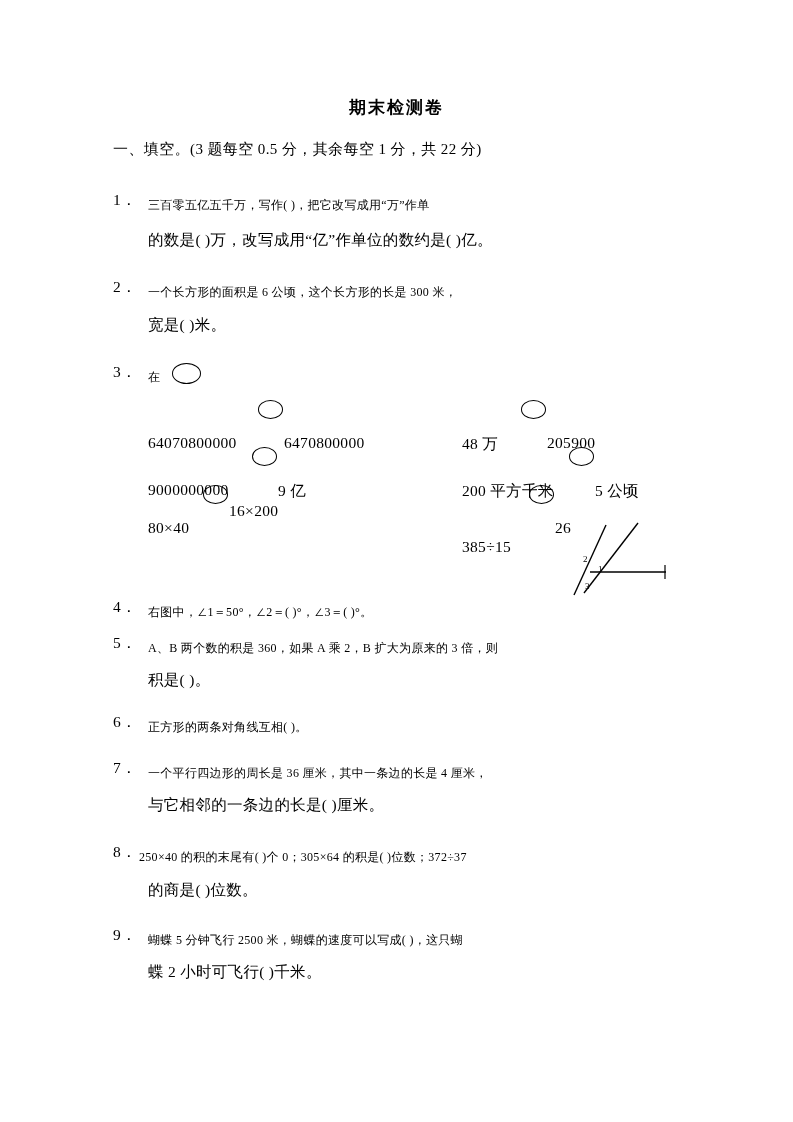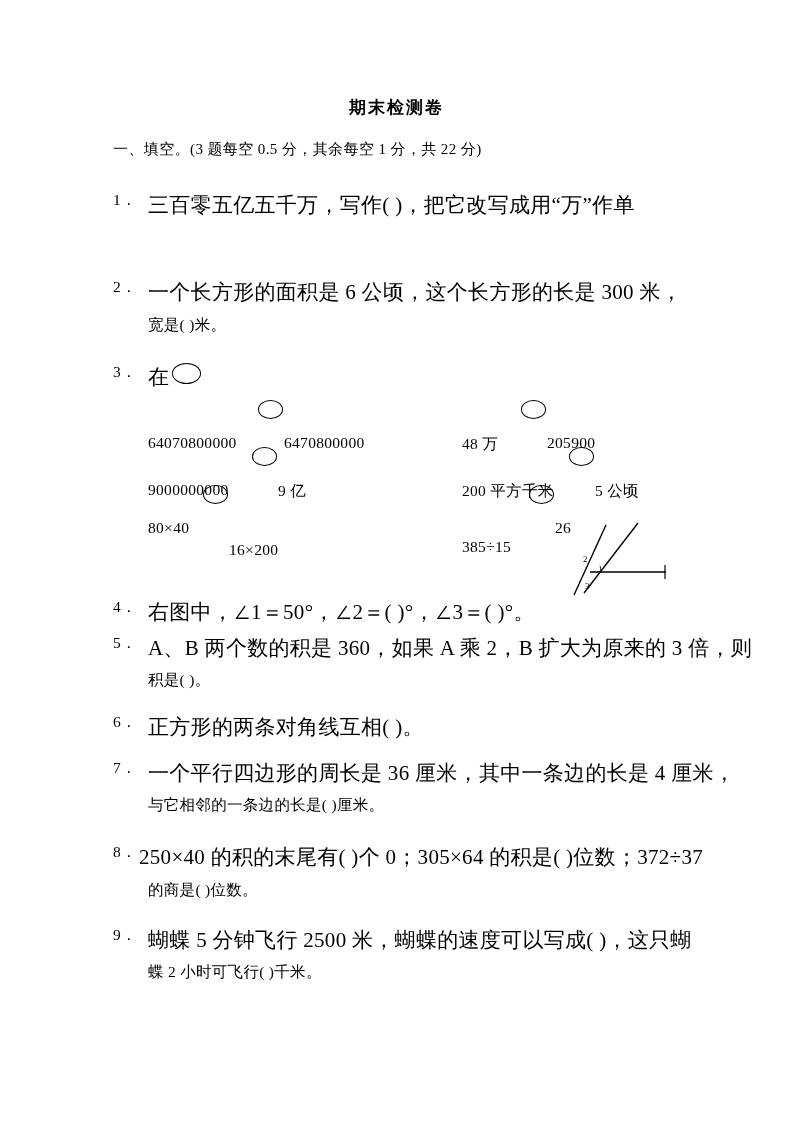--- a/index.html
+++ b/index.html
@@ -33,21 +33,21 @@
   }
   .section-head {
     position: absolute;
     left: 113px;
     top: 140px;
     font-size: 15px;
     letter-spacing: 0.4px;
   }
   .q {
     position: absolute;
-    font-size: 21px;
+    font-size: 12px;
     line-height: 30px;
     letter-spacing: 0.3px;
   }
   .num {
     position: absolute;
     font-size: 15.5px;
     letter-spacing: 0.3px;
   }
   .indent {
     position: absolute;
@@ -91,20 +91,21 @@
 <body>
 
 <div class="page">
 
   <div class="title">期末检测卷</div>
 
   <div class="section-head">一、填空。(3 题每空 0.5 分，其余每空 1 分，共 22 分)</div>
 
   <div class="num" style="left:113px; top:190px;">1．</div>
   <div class="q" style="left:148px; top:190px;">三百零五亿五千万，写作(                )，把它改写成用“万”作单</div>
+  <div class="indent" style="left:148px; top:230px;">的数是(          )万，改写成用“亿”作单位的数约是(          )亿。</div>
 
   <div class="num" style="left:113px; top:277px;">2．</div>
   <div class="q" style="left:148px; top:277px;">一个长方形的面积是 6 公顷，这个长方形的长是 300 米，</div>
   <div class="indent" style="left:148px; top:315px;">宽是(        )米。</div>
 
   <div class="num" style="left:113px; top:362px;">3．</div>
   <div class="q" style="left:148px; top:362px;">在</div>
   <span class="circle-lg" style="position:absolute; left:170px; top:363px;"></span>
 
   <div class="cmp-row" style="left:148px; top:398px;">64070800000</div>
@@ -116,21 +117,21 @@
 
   <div class="cmp-row" style="left:148px; top:445px;">9000000000</div>
   <span class="circle" style="position:absolute; left:250px; top:447px;"></span>
   <div class="cmp-row" style="left:278px; top:445px;">9 亿</div>
   <div class="cmp-row" style="left:462px; top:445px;">200 平方千米</div>
   <span class="circle" style="position:absolute; left:567px; top:447px;"></span>
   <div class="cmp-row" style="left:595px; top:445px;">5 公顷</div>
 
   <div class="cmp-row" style="left:148px; top:483px;">80×40</div>
   <span class="circle" style="position:absolute; left:201px; top:485px;"></span>
-  <div class="cmp-row" style="left:229px; top:505px;">16×200</div>
+  <div class="cmp-row" style="left:229px; top:466px;">16×200</div>
   <div class="cmp-row" style="left:462px; top:502px;">385÷15</div>
   <span class="circle" style="position:absolute; left:527px; top:485px;"></span>
   <div class="cmp-row" style="left:555px; top:483px;">26</div>
 
   <div class="fig">
     <svg width="130" height="82" viewBox="0 0 130 82">
       <line x1="18" y1="78" x2="72" y2="8" stroke="#000" stroke-width="1.4"></line>
       <line x1="40" y1="10" x2="8" y2="80" stroke="#000" stroke-width="1.4"></line>
       <line x1="24" y1="57" x2="100" y2="57" stroke="#000" stroke-width="1.4"></line>
       <line x1="99" y1="50" x2="99" y2="64" stroke="#000" stroke-width="1.2"></line>

